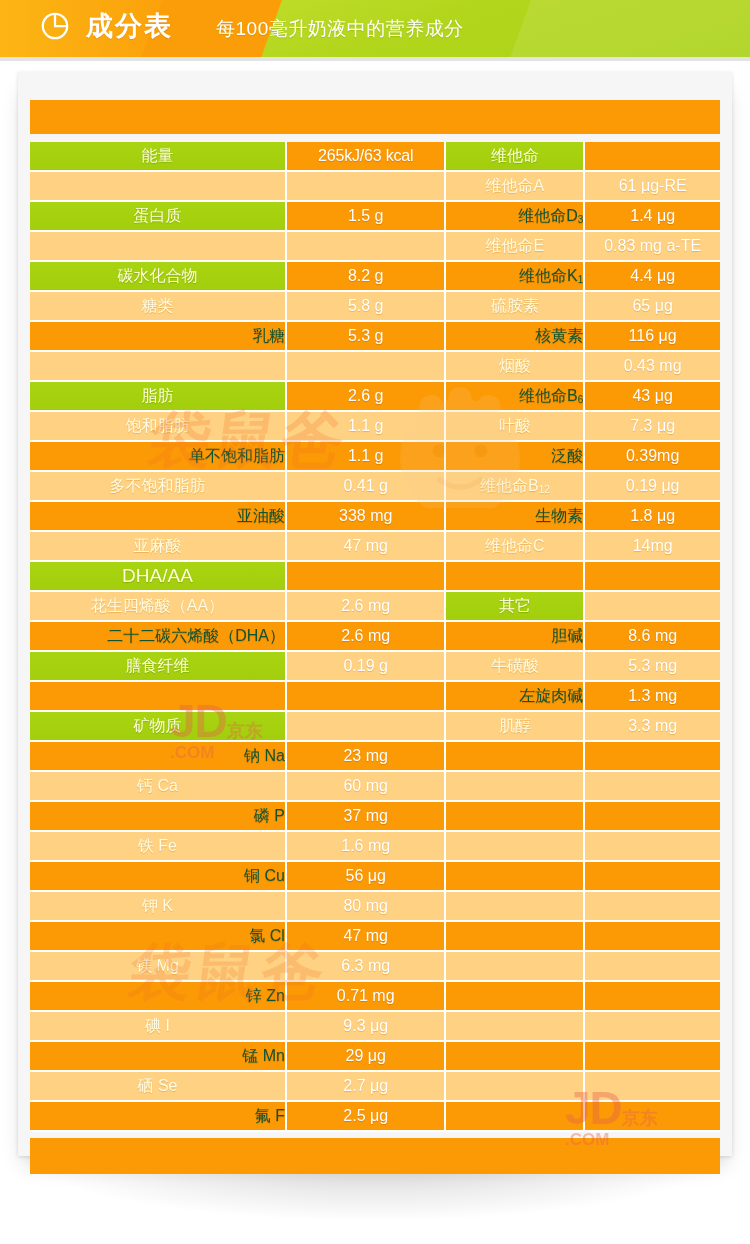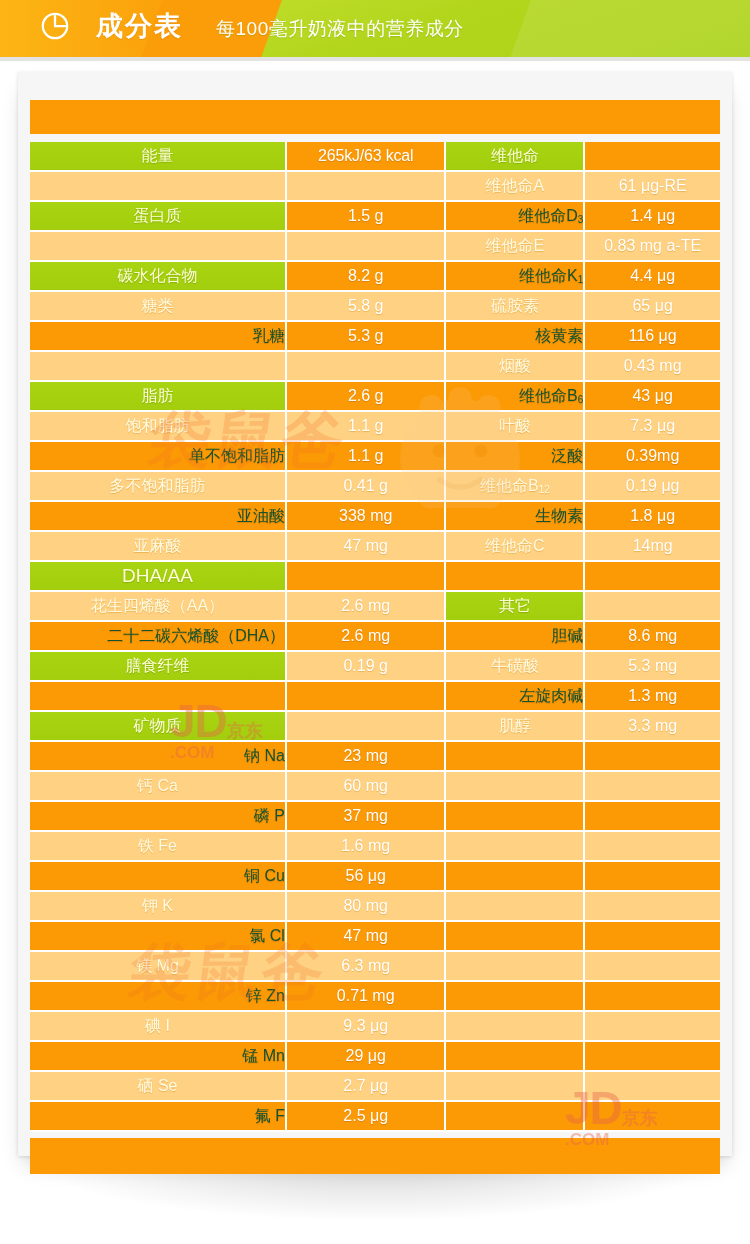--- a/index.html
+++ b/index.html
@@ -32,21 +32,21 @@
     background: linear-gradient(160deg,#c3df30 0%,#b2d61c 40%,#a9d117 100%);
     transform: skewX(-20deg);
   }
   .header .green-sheen{
     position:absolute; left:520px; top:-30px; width:300px; height:120px;
     background: rgba(255,255,255,.10);
     transform: skewX(-20deg);
   }
   .brand {
     position:absolute; left:40px; top:11px; z-index:5;
-    display:flex; align-items:flex-start; gap:26px;
+    display:flex; align-items:flex-start; gap:16px;
   }
   .clock-icon { width:30px; height:30px; display:block; }
   .brand-title{
     color:#ffffff; font-size:27px; font-weight:bold; letter-spacing:2px;
     line-height:30px; text-shadow:0 1px 1px rgba(180,90,0,.25);
   }
   .subtitle{
     position:absolute; left:216px; top:17px; z-index:5;
     color:#ffffff; font-size:19px; letter-spacing:.5px; line-height:24px;
     text-shadow:0 1px 1px rgba(120,150,0,.35);

